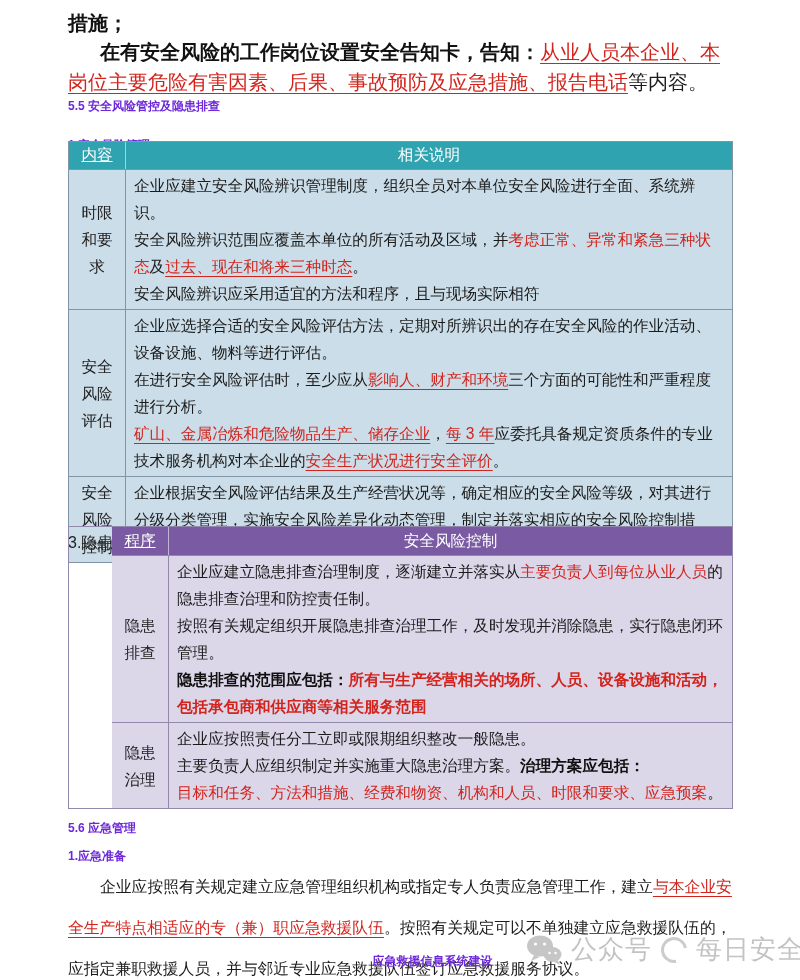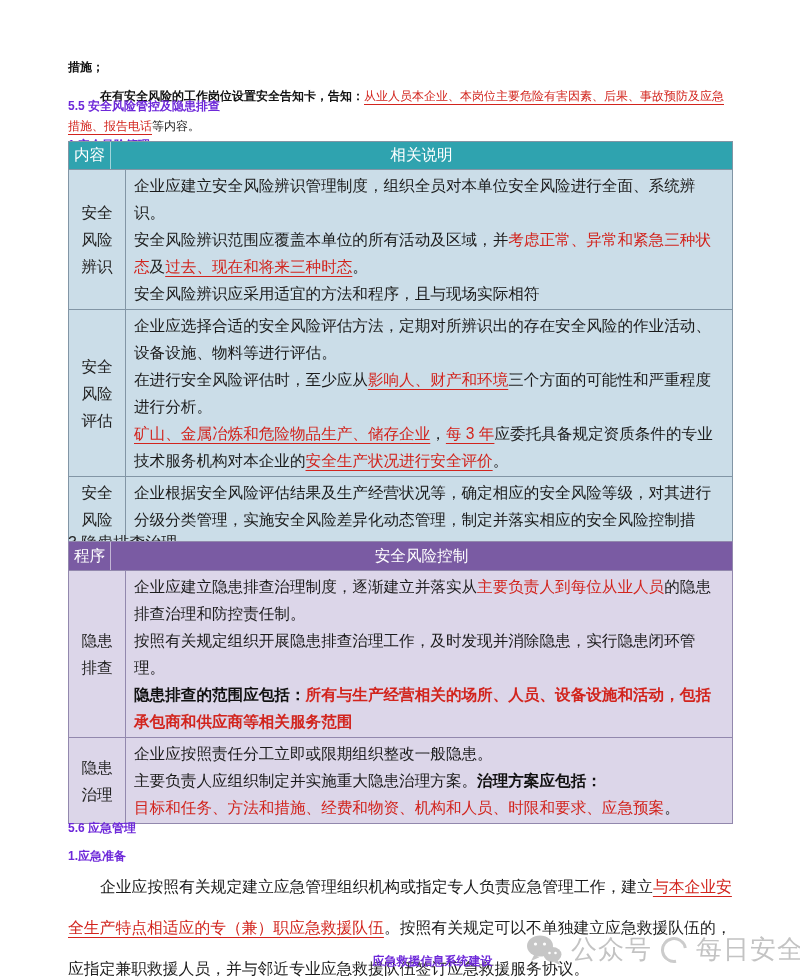--- a/index.html
+++ b/index.html
@@ -7,33 +7,33 @@
     position:relative;
     width:800px;height:980px;
     background:#ffffff;
     overflow:hidden;
     font-family:"Liberation Sans", sans-serif;
     color:#1b1b1b;
   }
   .abs{position:absolute;left:68px;width:665px;}
   .h{font-weight:bold;font-size:12px;line-height:24px;color:#6d28d9;}
   .h-plain{font-weight:normal;font-size:16px;line-height:24px;color:#222;}
-  .body-text{font-size:12px;line-height:30px;margin-top:44px;}
+  .body-text{font-size:20px;line-height:30px;}
   .indent{text-indent:32px;}
   .para{margin:0;}
   
   .rn-r{color:var(--red);}
   .rn-ru{color:var(--red);text-decoration:underline;text-underline-offset:4px;text-decoration-thickness:1px;}
   .rn-b{font-weight:bold;color:#111;}
   .rn-rb{color:var(--red);font-weight:bold;}
   
   .dtable{box-sizing:border-box;font-size:15.6px;}
   .thead{display:flex;color:#ffffff;align-items:stretch;}
   .thead .hc{display:flex;align-items:center;justify-content:center;box-sizing:border-box;}
-  .thead .c1{width:42px;}
+  .thead .c1{width:57px;text-decoration:underline;}
   .thead .c2{flex:1;}
   .trow{display:flex;align-items:stretch;box-sizing:border-box;}
   .tlabel{width:57px;box-sizing:border-box;display:flex;align-items:center;justify-content:center;
           text-align:center;line-height:27px;padding:0 6px;color:#222;}
   .tcontent{flex:1;box-sizing:border-box;padding:2px 8px;line-height:27px;
             display:flex;flex-direction:column;justify-content:center;}
   
   .t-risk{border:1px solid var(--t1-border);}
   .t-risk .thead{background:var(--teal);min-height:27px;}
   .t-risk .thead .c1{border-right:1px solid rgba(255,255,255,0.55);}
@@ -74,21 +74,21 @@
 
   <div class="abs h" style="top:133px;">1.安全风险管理</div>
 
   <div class="abs dtable t-risk" style="top:141px;">
     <div class="thead">
       <div class="hc c1">内容</div>
       <div class="hc c2">相关说明</div>
     </div>
     <div>
         <div class="trow" style="min-height: 117px;">
-          <div class="tlabel">安全风险辨识</div>
+          <div class="tlabel">时限和要求</div>
           <div class="tcontent">
             <div class="para"><span>企业应建立安全风险辨识管理制度，组织全员对本单位安全风险进行全面、系统辨识。</span></div>
             <div class="para"><span>安全风险辨识范围应覆盖本单位的所有活动及区域，并</span><span class="rn-r">考虑正常、异常和紧急三种状态</span><span>及</span><span class="rn-ru">过去、现在和将来三种时态</span><span>。</span></div>
             <div class="para"><span>安全风险辨识应采用适宜的方法和程序，且与现场实际相符</span></div>
           </div>
         </div>
         <div class="trow" style="min-height: 162px;">
           <div class="tlabel">安全风险评估</div>
           <div class="tcontent">
             <div class="para"><span>企业应选择合适的安全风险评估方法，定期对所辨识出的存在安全风险的作业活动、设备设施、物料等进行评估。</span></div>
@@ -100,21 +100,21 @@
           <div class="tlabel">安全风险控制</div>
           <div class="tcontent">
             <div class="para"><span>企业根据安全风险评估结果及生产经营状况等，确定相应的安全风险等级，对其进行分级分类管理，实施安全风险差异化动态管理，制定并落实相应的安全风险控制措施。</span></div>
           </div>
         </div>
       </div>
   </div>
 
   <div class="abs h-plain" style="top:531px;">3.隐患排查治理</div>
 
-  <div class="abs dtable t-hazard" style="top:541px;">
+  <div class="abs dtable t-hazard" style="top:526px;padding-left:43px;">
     <div class="thead">
       <div class="hc c1">程序</div>
       <div class="hc c2">安全风险控制</div>
     </div>
     <div>
         <div class="trow" style="min-height: 137px;">
           <div class="tlabel">隐患排查</div>
           <div class="tcontent">
             <div class="para"><span>企业应建立隐患排查治理制度，逐渐建立并落实从</span><span class="rn-r">主要负责人到每位从业人员</span><span>的隐患排查治理和防控责任制。</span></div>
             <div class="para"><span>按照有关规定组织开展隐患排查治理工作，及时发现并消除隐患，实行隐患闭环管理。</span></div>

